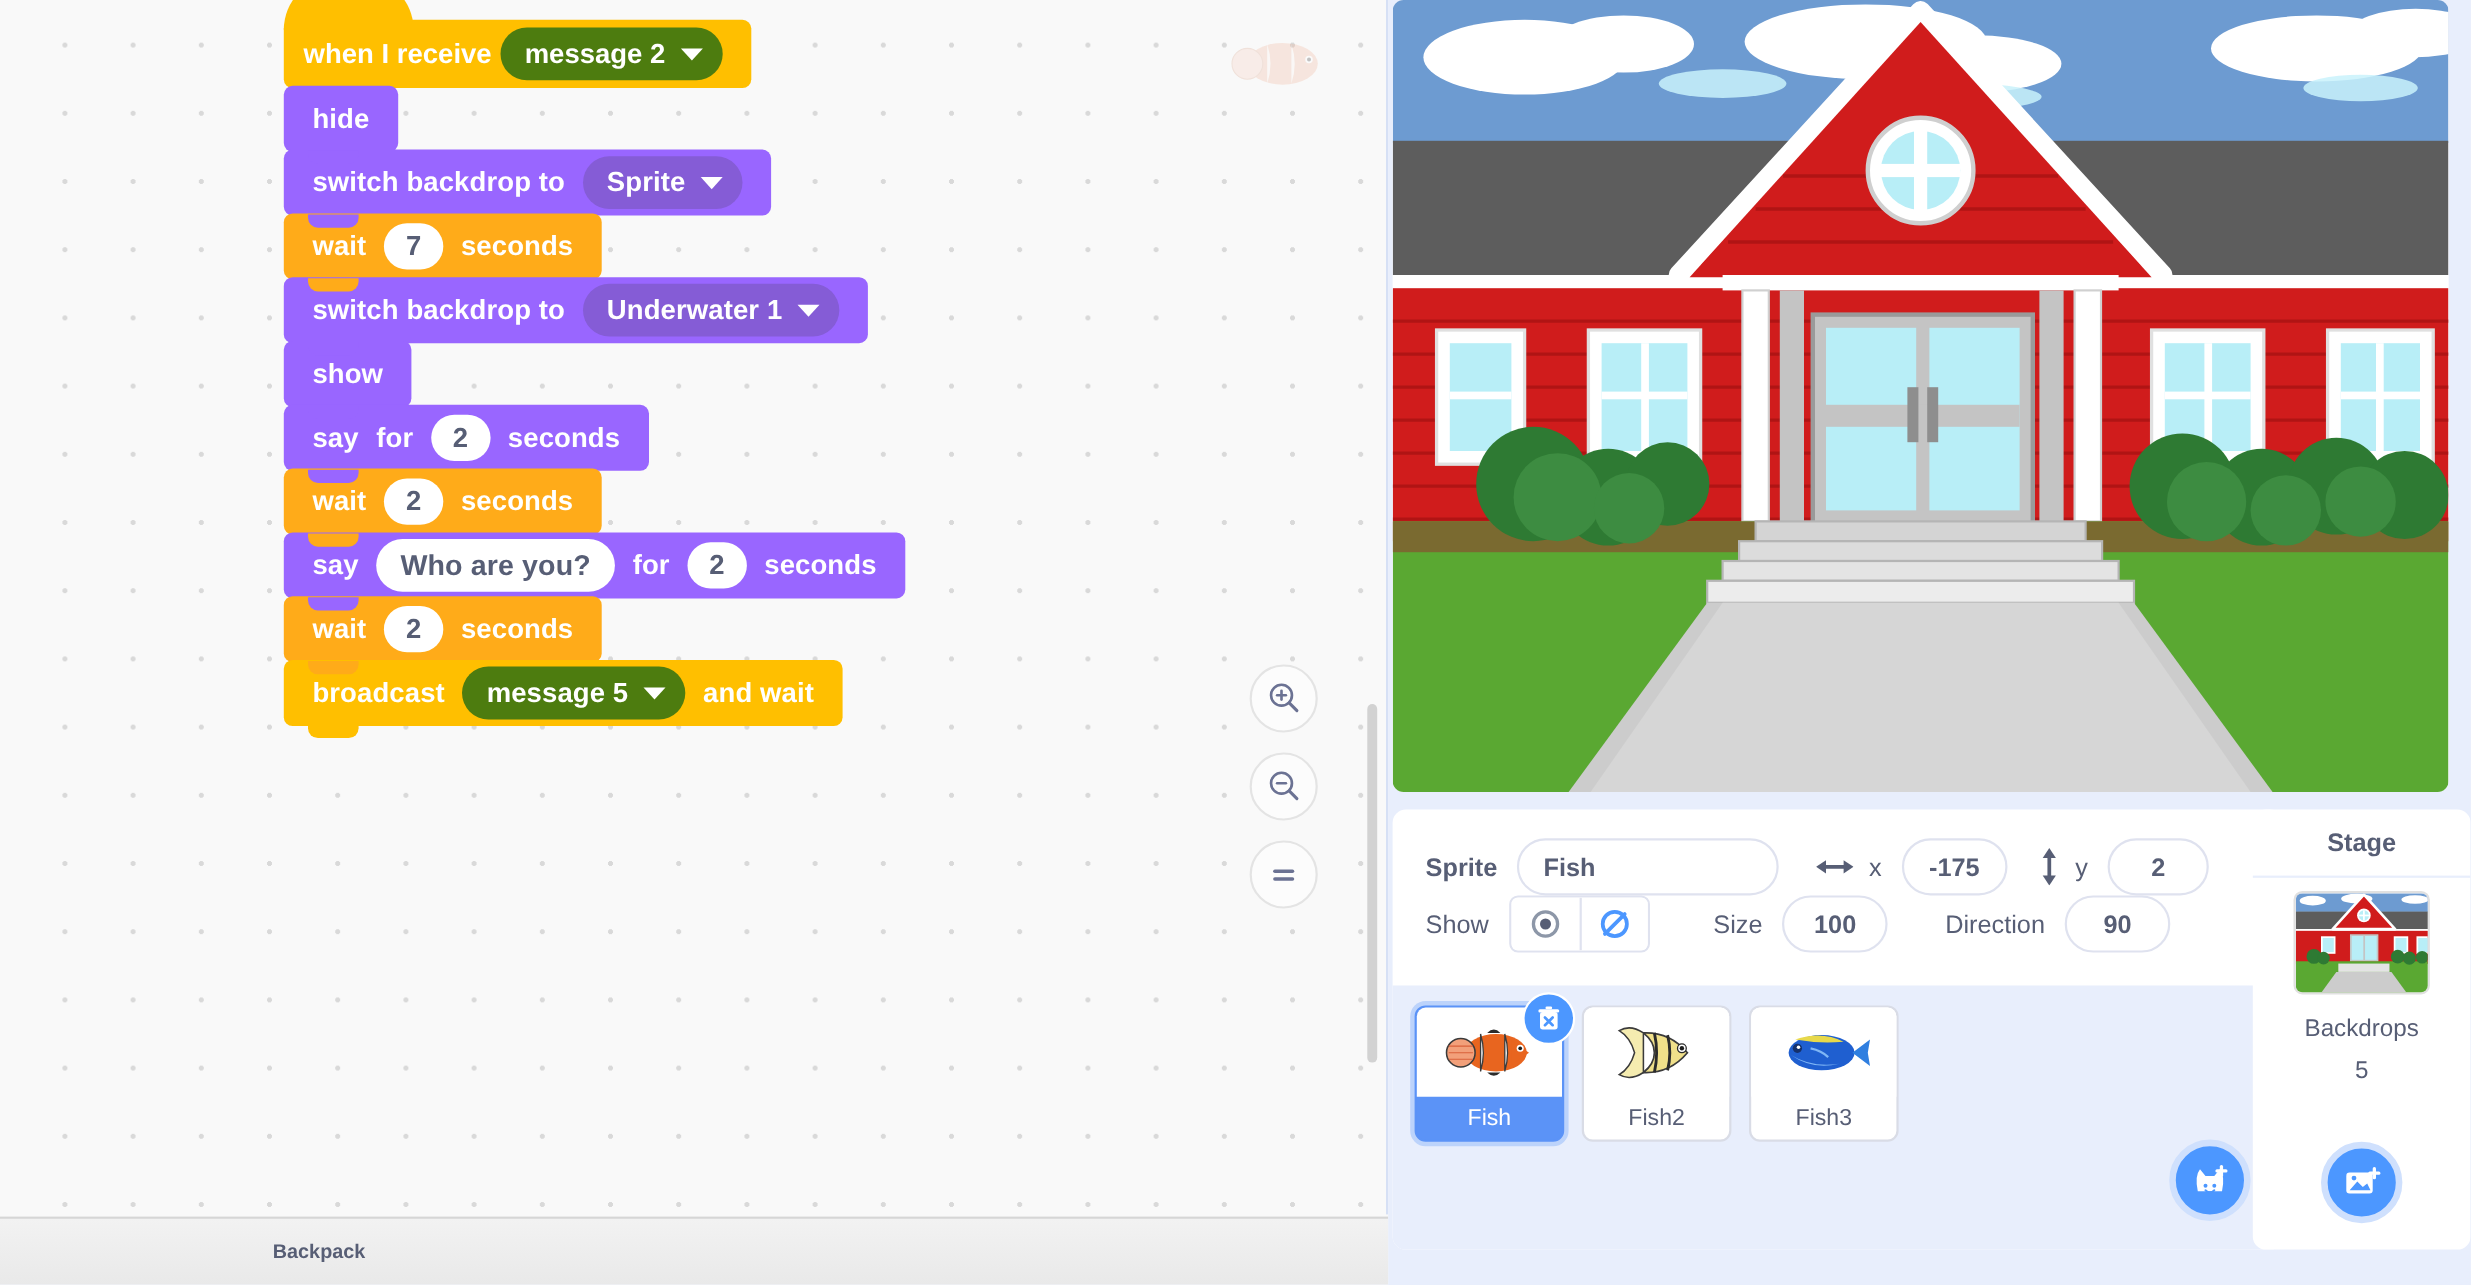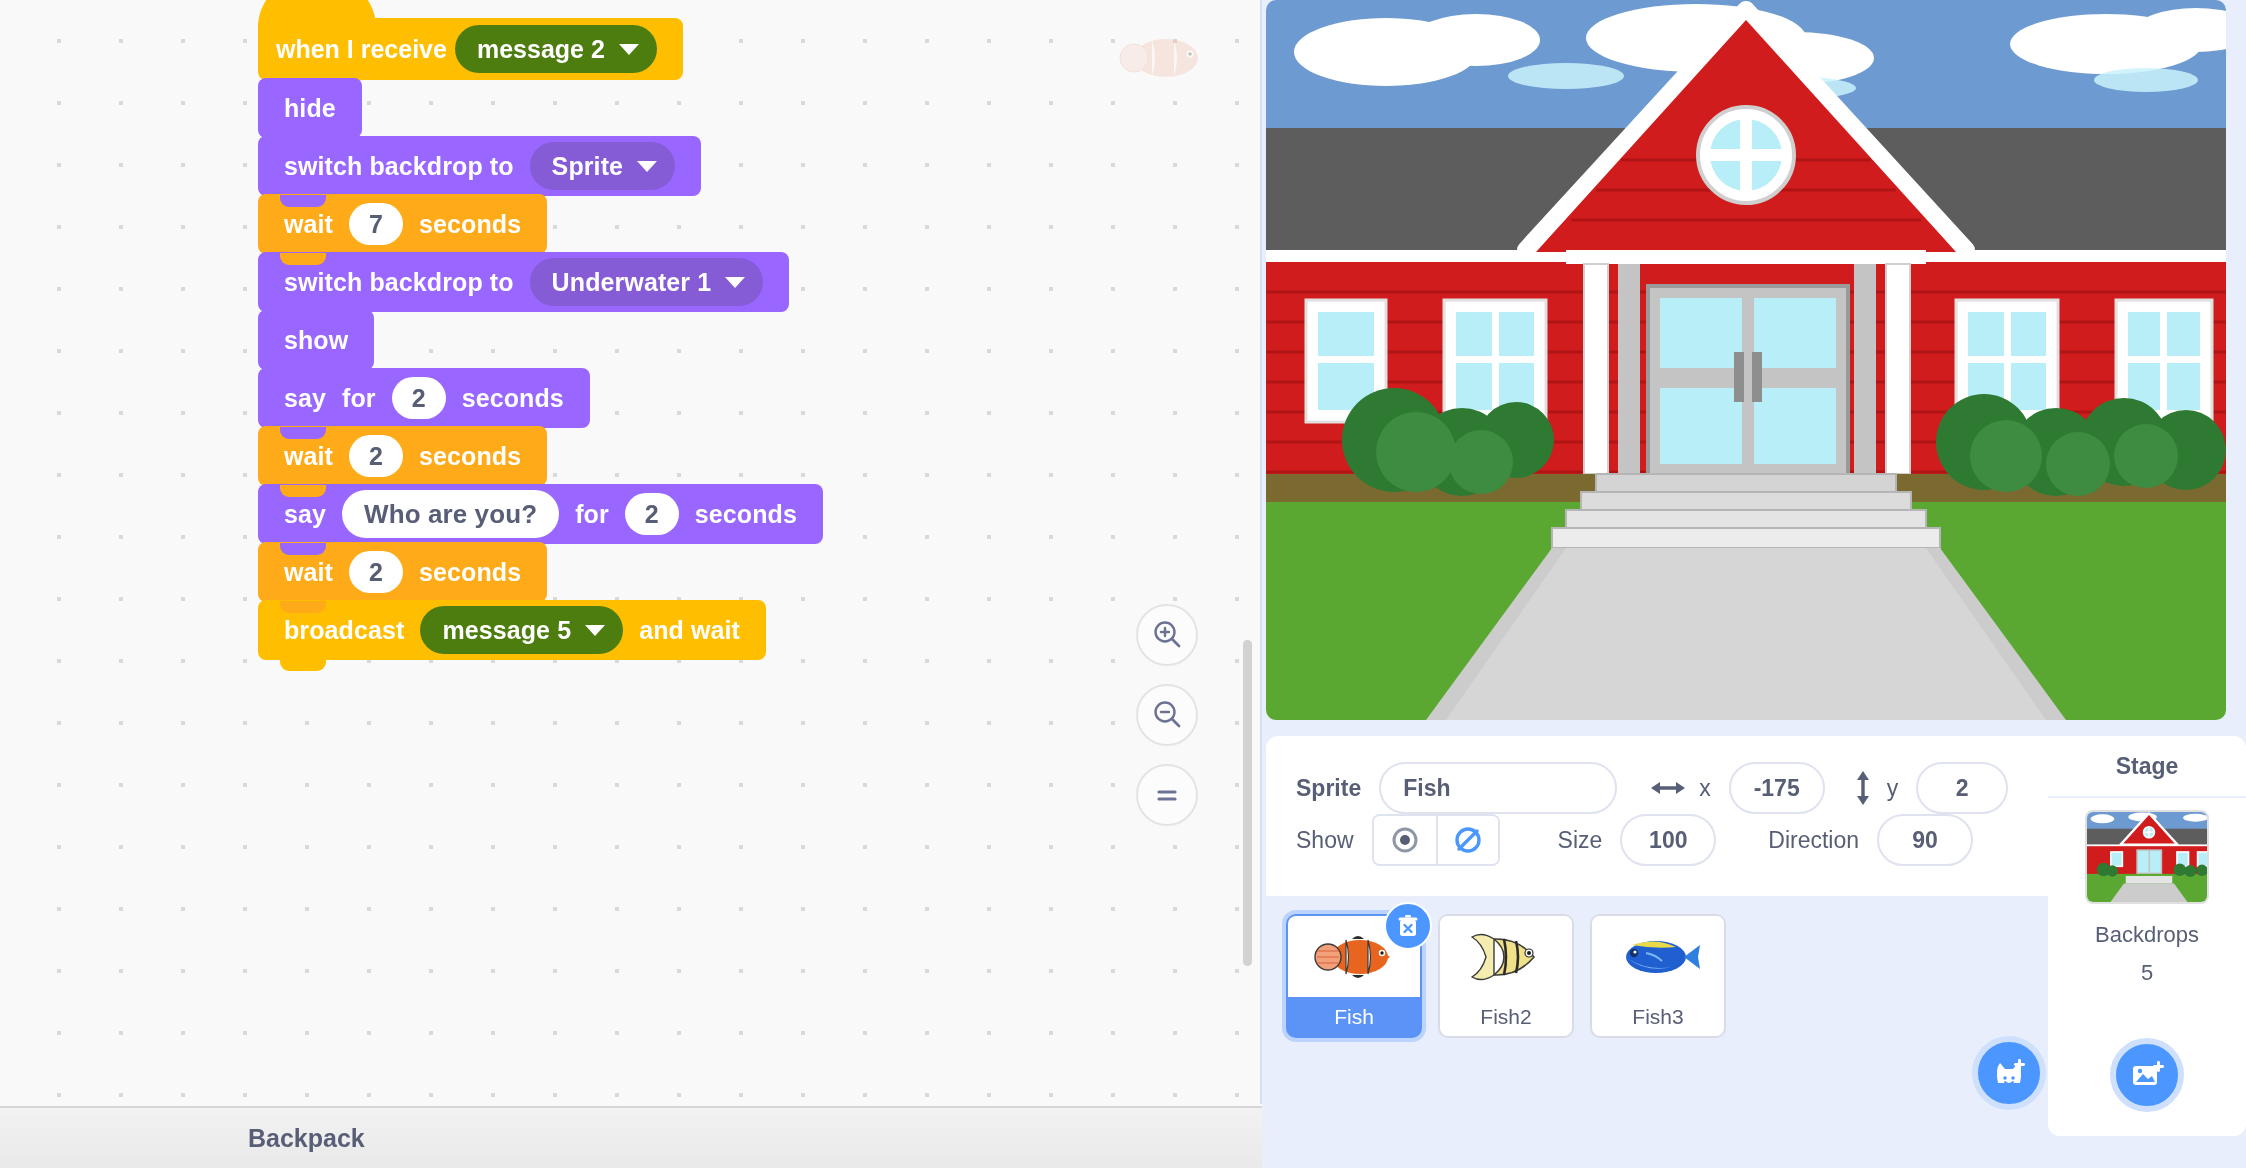--- a/index.html
+++ b/index.html
@@ -159,21 +159,21 @@
   
   #backpack {
     position: absolute; left: 0; bottom: 0;
     width: 1262px; height: 62px;
     background: linear-gradient(#f2f2f2, #e9e9e9);
     border-top: 2px solid #d6d6d6;
     display: flex; align-items: center;
   }
   #backpack .bp-label {
     margin-left: 248px; color: #575e75;
-    font-size: 25px; font-weight: bold;
+    font-size: 18px; font-weight: bold;
   }
 
   
   #stage-col {
     width: 984px; height: 1168px;
     background: #e8eefc;
     display: flex; flex-direction: column;
     padding: 0;
   }
   #stage-wrap {

